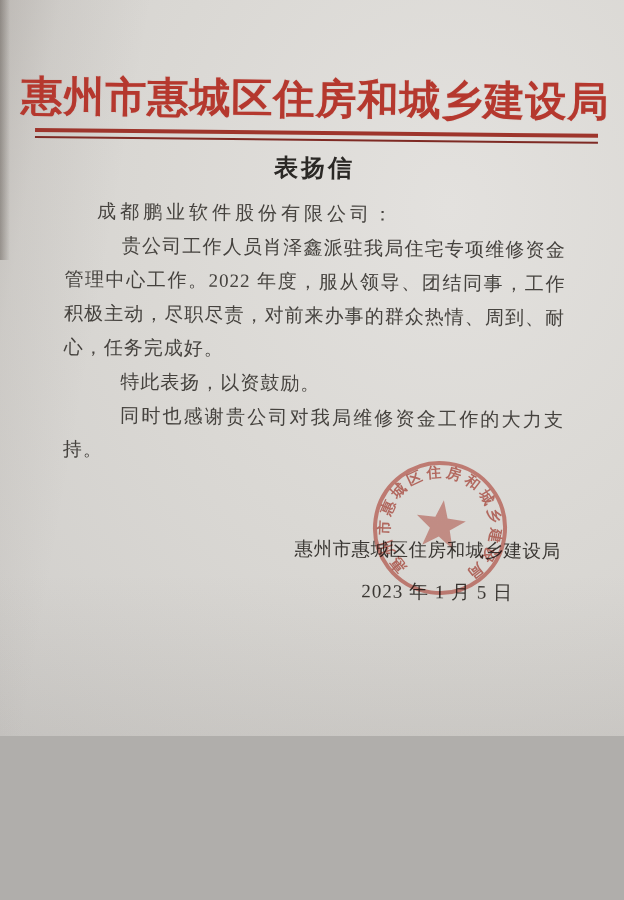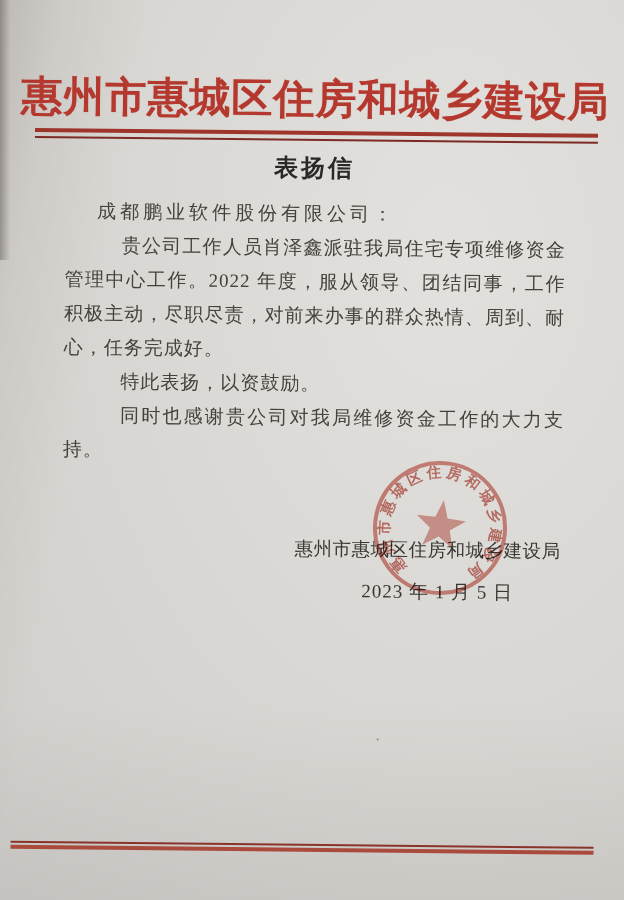--- a/index.html
+++ b/index.html
@@ -1,18 +1,18 @@
 <!DOCTYPE html>
 <html><head>
 <meta charset="utf-8">
 <style>
   html,body{margin:0;padding:0;background:#b0aeab;}
   .photo{
     position:relative;
-    width:624px;height:900px;
+    width:624px;height:736px;
     overflow:hidden;
     font-family:"Liberation Serif", serif;
     background:
       linear-gradient(to bottom, rgba(0,0,0,0) 78%, rgba(100,95,90,0.10) 100%),
       linear-gradient(100deg, rgba(105,95,88,0.22) 0px, rgba(105,95,88,0.08) 60px, rgba(105,95,88,0) 150px),
       radial-gradient(ellipse at 72% 28%, #e3e1de 0%, #dad8d4 48%, #d0cecb 100%);
   }
   .edge-shadow{
     position:absolute;left:0;top:0;width:10px;height:260px;
     background:linear-gradient(to right, rgba(60,52,45,0.45), rgba(60,52,45,0));

